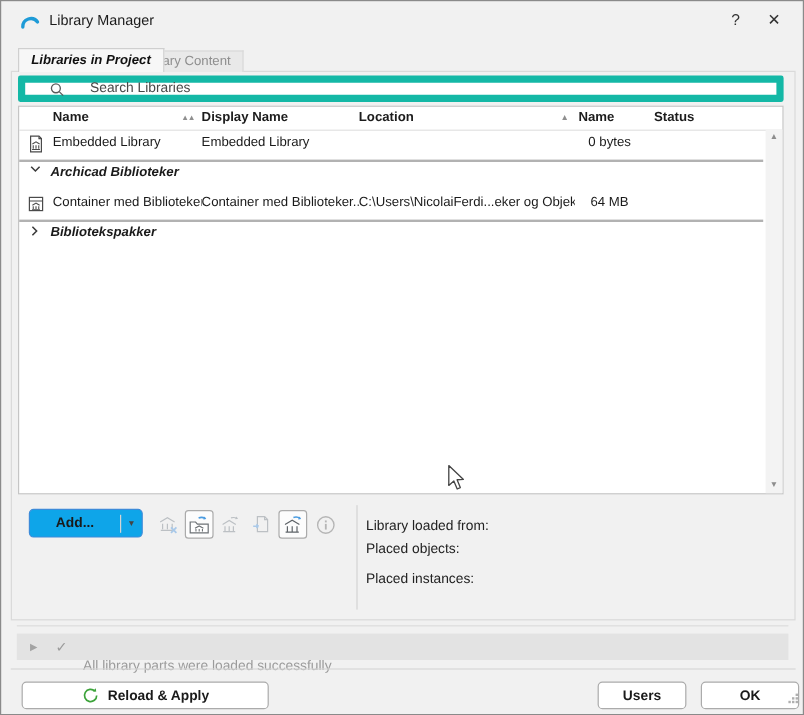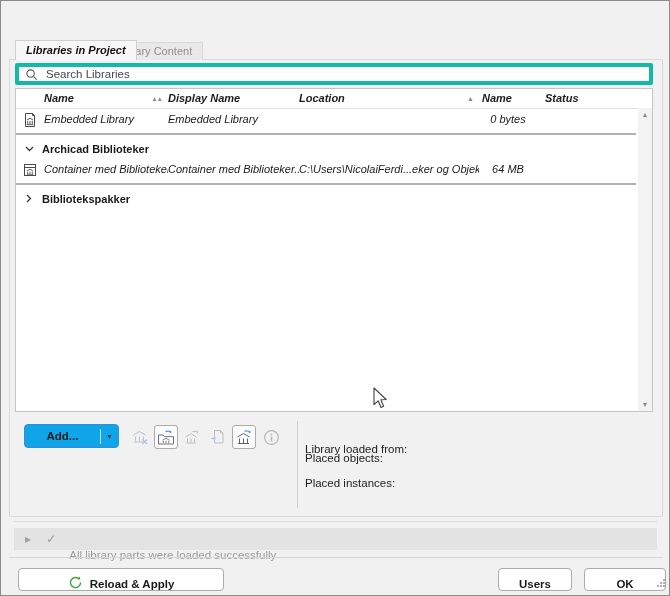--- a/index.html
+++ b/index.html
@@ -18,42 +18,42 @@
   .tab{position:absolute;box-sizing:border-box;font-size:11px;padding:0 10px;}
   .tab-active{left:14px;top:39px;height:20px;line-height:19px;background:#f7f7f7;
     border:1px solid #cfcfcf;border-bottom:none;font-weight:bold;color:#111;z-index:3;font-style:italic;}
   .tab-inactive{left:105px;top:41px;height:18px;line-height:17px;background:#e9e9e9;
     border:1px solid #d9d9d9;border-bottom:none;color:#8e8e8e;z-index:2;}
   
   .panel{position:absolute;left:8px;top:58px;width:654px;height:458px;
     border:1px solid #dadada;background:#f1f1f1;box-sizing:border-box;}
   
   .search{position:absolute;left:14px;top:62px;width:638px;height:22px;background:#fff;
-    border:4px solid #14b8a6;border-radius:2px;box-sizing:border-box;
-    display:flex;align-items:center;gap:6px;padding-left:6px;}
+    border:6px solid #14b8a6;border-radius:2px;box-sizing:border-box;
+    display:flex;align-items:center;gap:19px;padding-left:20px;}
   .search input{border:none;outline:none;background:transparent;flex:1;
     font-family:"Liberation Sans",sans-serif;font-size:11.5px;color:#333;}
   .search input::placeholder{color:#474747;opacity:1;}
   
   .list{position:absolute;left:14px;top:87px;width:638px;height:324px;background:#fff;
     border:1px solid #c5c5c5;box-sizing:border-box;font-size:11px;}
   .lhead{display:flex;height:19px;line-height:19px;border-bottom:1px solid #e2e2e2;
     font-weight:bold;color:#1c1c1c;}
-  .cell{overflow:hidden;white-space:nowrap;box-sizing:border-box;font-style:italic;}
+  .cell{overflow:hidden;white-space:nowrap;box-sizing:border-box;}
   .ci{width:28px;display:flex;align-items:center;justify-content:center;}
   .cn{width:124px;position:relative;}
   .cd{width:131px;}
   .cl{width:180px;position:relative;}
   .cs{width:62px;text-align:center;padding-right:4px;}
   .cst{width:74px;padding-left:4px;}
   .sortg{position:absolute;right:6px;top:0;font-size:6.5px;color:#8f8f8f;letter-spacing:-1px;}
   .trow{display:flex;height:21px;align-items:center;line-height:21px;}
   .sep{height:8px;display:flex;align-items:center;}
   .sep div{height:2px;background:#b2b2b2;width:620px;}
-  .grow{display:flex;height:21px;align-items:center;font-weight:bold;}
+  .grow{display:flex;height:21px;align-items:flex-start;font-weight:bold;font-style:italic;}
   .chev{margin-left:7px;width:12px;display:flex;justify-content:center;}
   .glabel{margin-left:7px;}
   .vscroll{position:absolute;top:19px;right:0;width:14px;bottom:0;background:#f3f3f3;}
   .vs{position:absolute;left:0;right:0;text-align:center;font-size:7px;color:#8d8d8d;}
   .vs-up{top:3px;} .vs-down{bottom:3px;}
   
   .addbtn{position:absolute;left:23px;top:423px;width:95px;height:24px;background:#0ea5e9;
     border:1px solid #3c8bd9;border-radius:4px;box-sizing:border-box;display:flex;align-items:center;}
   .add-label{flex:1;text-align:center;font-size:11.5px;font-weight:600;color:#1a1a1a;}
   .add-split{width:1px;height:15px;background:#d4d4d4;}
@@ -68,32 +68,42 @@
   .hline1{position:absolute;left:13px;top:520px;width:643px;height:1px;background:#dcdcdc;}
   .statusbar{position:absolute;left:13px;top:527px;width:643px;height:22px;background:#e3e3e3;
     display:flex;align-items:center;color:#9b9b9b;font-size:11.5px;}
   .sb-exp{margin-left:11px;font-size:8px;color:#a3a3a3;}
   .sb-check{margin-left:15px;font-size:12px;}
   .sb-text{margin-left:13px;margin-top:32px;}
   .hline2{position:absolute;left:8px;top:556px;width:654px;height:1px;background:#d6d6d6;}
   
   .fbtn{position:absolute;top:567px;height:23px;background:#fff;border:1px solid #ababab;
     border-radius:4px;box-sizing:border-box;font-size:11.5px;font-weight:600;color:#1a1a1a;
-    display:flex;align-items:flex-end;justify-content:center;gap:7px;}
+    display:flex;align-items:center;justify-content:center;gap:7px;}
   #btn-reload{left:17px;width:206px;}
   #btn-cancel{left:497px;width:74px;}
   #btn-ok{left:583px;width:82px;}
   .grip{position:absolute;right:3px;bottom:3px;}
   .cursor{position:absolute;left:371px;top:386px;z-index:10;}
 </style>
 </head>
 <body>
 
 <div id="dialog">
 
+  <div class="titlebar">
+    <span class="app-logo">
+      <svg width="16" height="15" viewBox="0 0 16 15">
+          <path d="M2 12.5 A6.8 6.8 0 0 1 14.3 8.3" stroke="#1e9bd7" stroke-width="2.8" fill="none" stroke-linecap="round"></path>
+        </svg>
+    </span>
+    <span class="title">Library Manager</span>
+    <span class="win-btn btn-help">?</span>
+    <span class="win-btn btn-close">✕</span>
+  </div>
 
   <div class="tab tab-active">Libraries in Project</div>
   <div class="tab tab-inactive">Library Content</div>
 
   <div class="panel"></div>
 
   <div class="search">
     <span style="display:flex;">
       <svg width="13" height="13" viewBox="0 0 14 14">
           <circle cx="6" cy="6" r="4" fill="none" stroke="#5a5a5a" stroke-width="1.2"></circle>
@@ -229,21 +239,21 @@
   </div>
   <div class="tbtn" style="left:258px;">
     <svg width="19" height="19" viewBox="0 0 20 20">
         <circle cx="10" cy="10" r="7.2" fill="none" stroke="#b5b5b5" stroke-width="1.2"></circle>
         <rect x="9.2" y="6" width="1.6" height="1.7" fill="#b5b5b5"></rect>
         <rect x="9.2" y="9" width="1.6" height="5" fill="#b5b5b5"></rect>
       </svg>
   </div>
 
   <div class="vdivider"></div>
-  <div class="ilabel" style="top:442px;">Library loaded from:</div>
+  <div class="ilabel" style="top:432px;">Library loaded from:</div>
   <div class="ilabel" style="top:451px;">Placed objects:</div>
   <div class="ilabel" style="top:476px;">Placed instances:</div>
 
   <div class="hline1"></div>
   <div class="statusbar">
     <span class="sb-exp">▶</span>
     <span class="sb-check">✓</span>
     <span class="sb-text">All library parts were loaded successfully</span>
   </div>
   <div class="hline2"></div>

